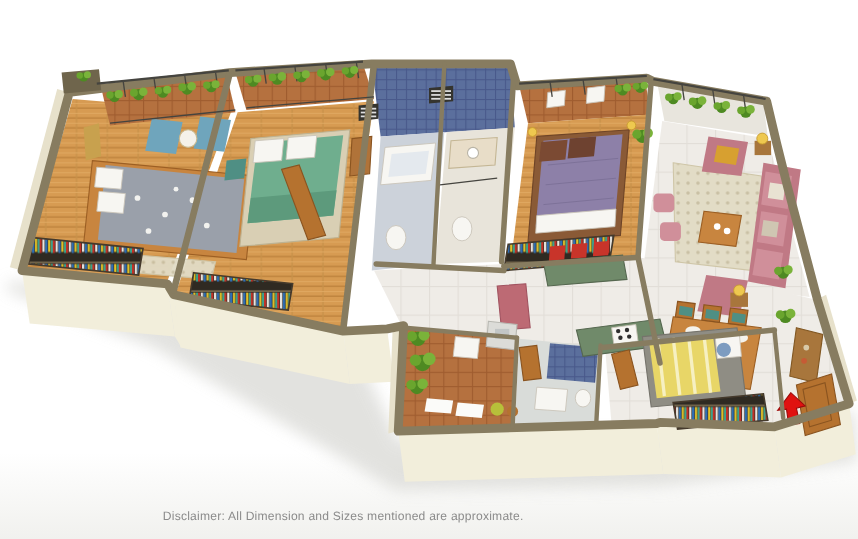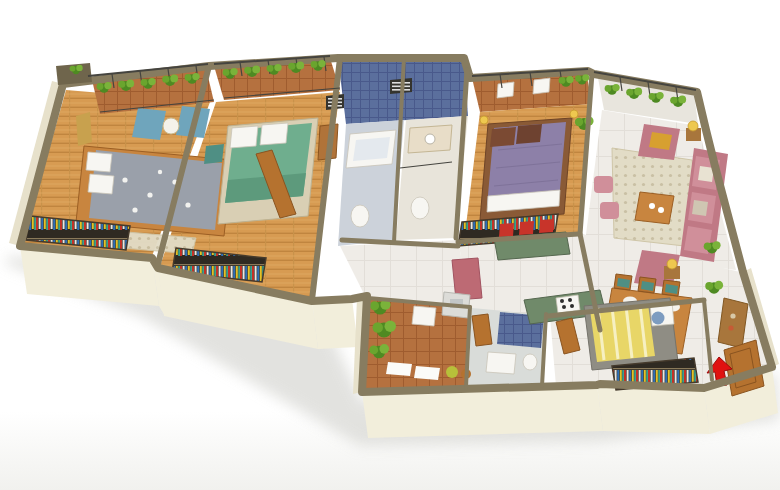--- a/index.html
+++ b/index.html
@@ -383,13 +383,14 @@
           <use href="#shrub" transform="translate(582,80) scale(0.75)"></use>
       <use href="#shrub" transform="translate(612,90) scale(0.8)"></use>
           <use href="#shrub" transform="translate(634,94) scale(0.85)"></use>
       <use href="#shrub" transform="translate(656,98) scale(0.8)"></use>
           <use href="#shrub" transform="translate(678,102) scale(0.85)"></use>
       <use href="#shrub" transform="translate(76,70) scale(0.7)"></use>
     </g>
   </g>
 </svg>
 
+<div class="disclaimer">Disclaimer: All Dimension and Sizes mentioned are approximate.</div>
 </div>
 
 </body></html>

